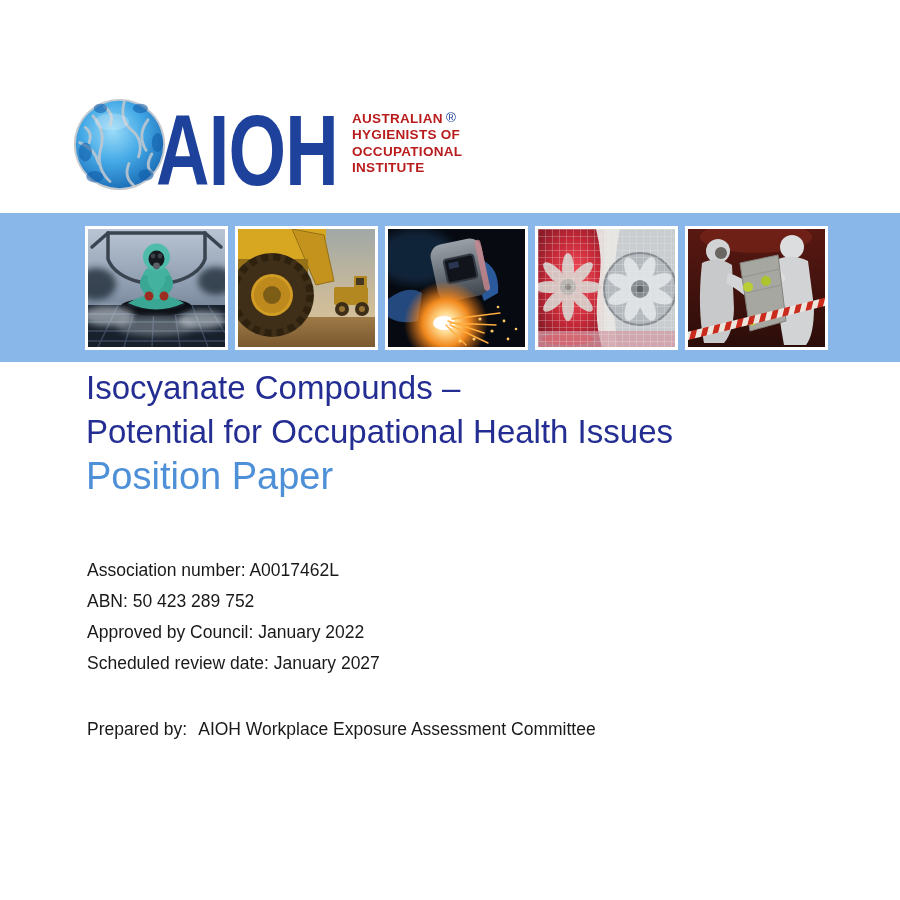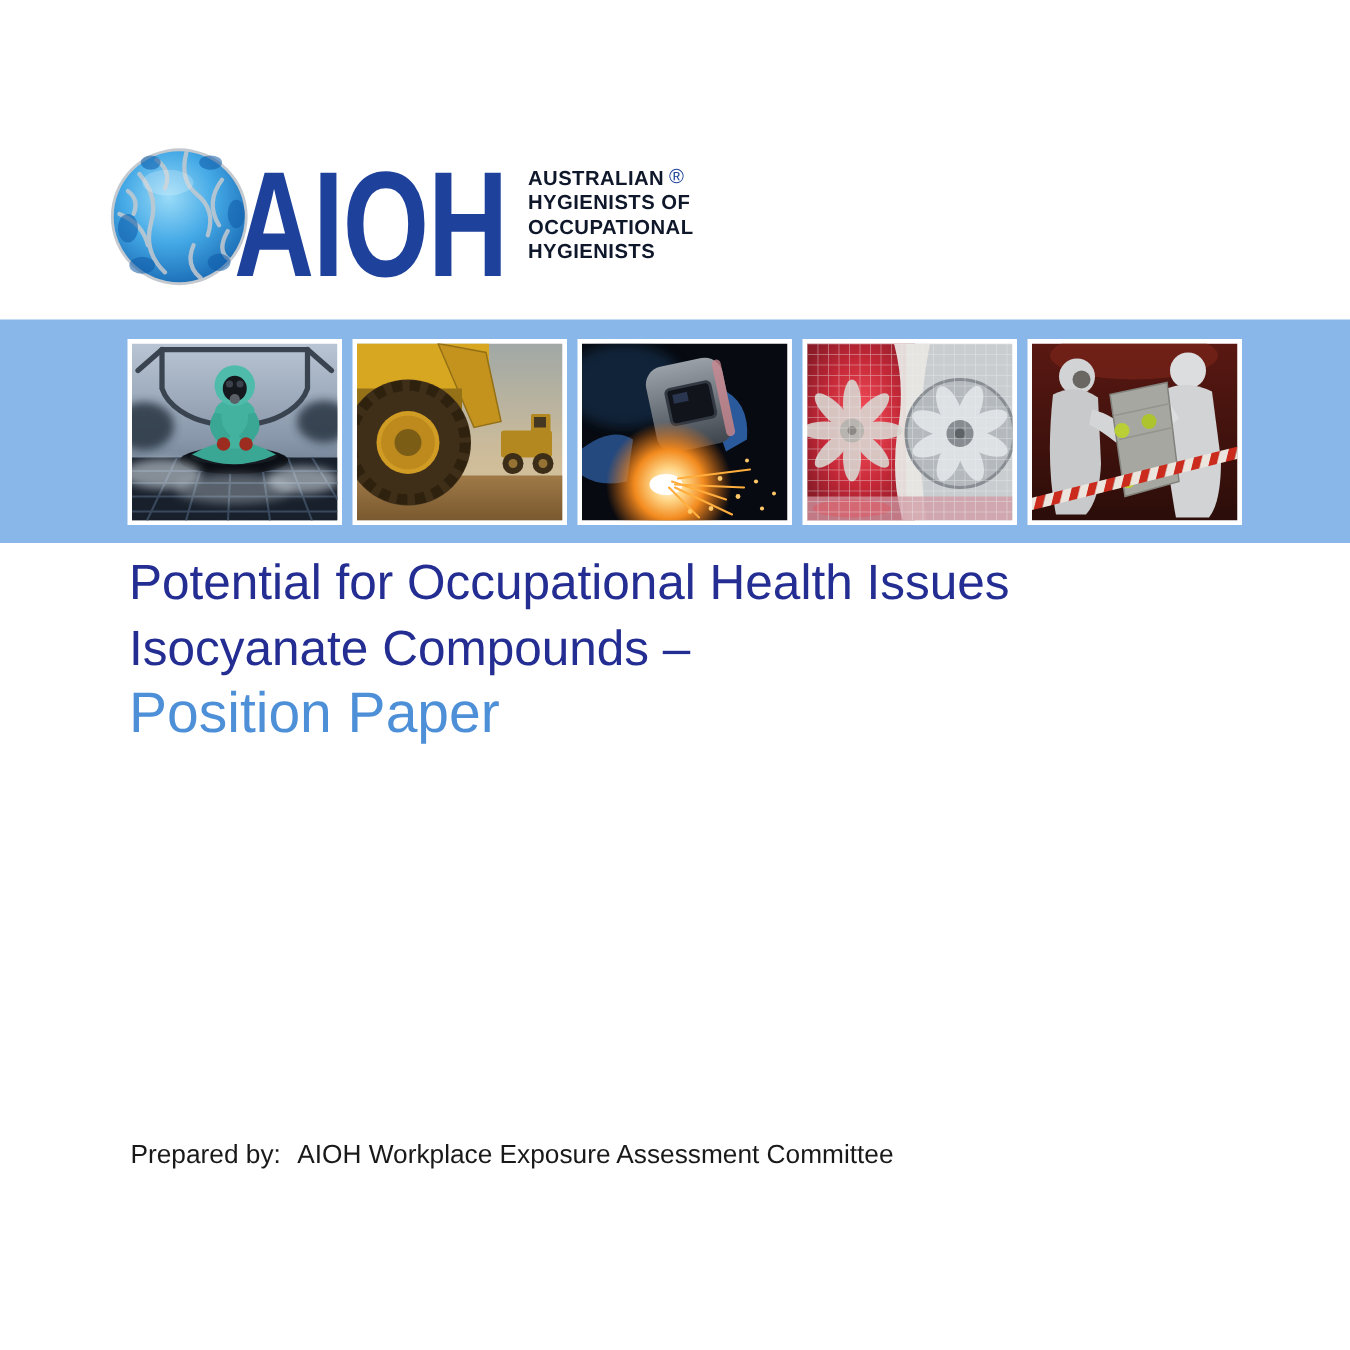--- a/index.html
+++ b/index.html
@@ -4,36 +4,36 @@
 <style>
   html,body{margin:0;padding:0;background:#fff;}
   .page{position:relative;width:900px;height:900px;background:#ffffff;overflow:hidden;
         font-family:"Liberation Sans",sans-serif;}
   
   .globe{position:absolute;left:72px;top:97px;width:95px;height:95px;}
   .acronym{position:absolute;left:156px;top:100px;font-size:100px;line-height:1;
            font-weight:700;color:#1e429b;transform:scaleX(.74);transform-origin:0 0;
            white-space:nowrap;letter-spacing:-1px;}
   .orgname{position:absolute;left:352px;top:111px;font-size:13.5px;font-weight:700;
-           line-height:16.4px;color:#0f172a;letter-spacing:.3px;white-space:nowrap;}
+           line-height:16.4px;color:#b91c1c;letter-spacing:.3px;white-space:nowrap;}
   .regmark{position:absolute;left:446px;top:110px;font-size:13.5px;color:#1e429b;font-weight:400;}
   
   .banner{position:absolute;left:0;top:213px;width:900px;height:149px;background:#8ab7e9;}
   .photos{position:absolute;left:85px;top:13px;display:flex;gap:7px;}
   .photo-frame{width:137px;height:118px;background:#ffffff;padding:3px;margin:0;}
   .photo-frame svg{display:block;width:137px;height:118px;}
   
   .title{position:absolute;left:86px;top:366px;font-size:33px;line-height:43.5px;
          font-weight:400;color:#232d92;margin:0;white-space:nowrap;}
   .subtitle{position:absolute;left:86px;top:456px;font-size:38px;line-height:40px;
             font-weight:400;color:#4e90d8;margin:0;white-space:nowrap;}
   .meta{position:absolute;left:87px;top:555px;font-size:17.5px;line-height:31px;
         color:#191919;}
   .prepared{position:absolute;left:87px;top:714px;font-size:17.5px;line-height:31px;
-            color:#191919;white-space:nowrap;margin-top:40px;}
+            color:#191919;white-space:nowrap;}
   .prepared .val{margin-left:11px;}
 </style>
 </head>
 <body>
 
 <div class="page">
 
   <div>
     <svg class="globe" viewBox="0 0 100 100">
       <defs>
@@ -63,21 +63,21 @@
         <ellipse cx="72" cy="12" rx="8" ry="5"></ellipse>
         <ellipse cx="30" cy="12" rx="7" ry="5"></ellipse>
       </g>
       <ellipse cx="42" cy="26" rx="18" ry="9" fill="#ffffff" opacity=".22"></ellipse>
     </svg>
     <div class="acronym">AIOH</div>
     <div class="orgname">
       <div>AUSTRALIAN</div>
       <div>HYGIENISTS OF</div>
       <div>OCCUPATIONAL</div>
-      <div>HYGIENISTS</div>
+      <div>INSTITUTE</div>
     </div>
     <div class="regmark">®</div>
   </div>
 
   <div class="banner">
     <div class="photos">
 
       <figure class="photo-frame" title="Worker in green chemical protection suit and respirator sitting on a platform">
         <svg viewBox="0 0 137 118">
           <defs>
@@ -302,23 +302,29 @@
           <circle cx="64" cy="92" r="4.5" fill="#b9cf35"></circle>
 
           <rect x="-8" y="86" width="160" height="8" fill="url(#tape5)" transform="rotate(-14 68 90)"></rect>
         </svg>
       </figure>
 
     </div>
   </div>
 
   <h1 class="title">
+    <div>Isocyanate Compounds –</div>
     <div>Potential for Occupational Health Issues</div>
-    <div>Isocyanate Compounds –</div>
   </h1>
   <h2 class="subtitle">Position Paper</h2>
 
+  <div class="meta">
+    <div>Association number: A0017462L</div>
+    <div>ABN: 50 423 289 752</div>
+    <div>Approved by Council: January 2022</div>
+    <div>Scheduled review date: January 2027</div>
+  </div>
 
   <div class="prepared">
     <span>Prepared by:</span><span class="val">AIOH Workplace Exposure Assessment Committee</span>
   </div>
 
 </div>
 
 </body></html>

